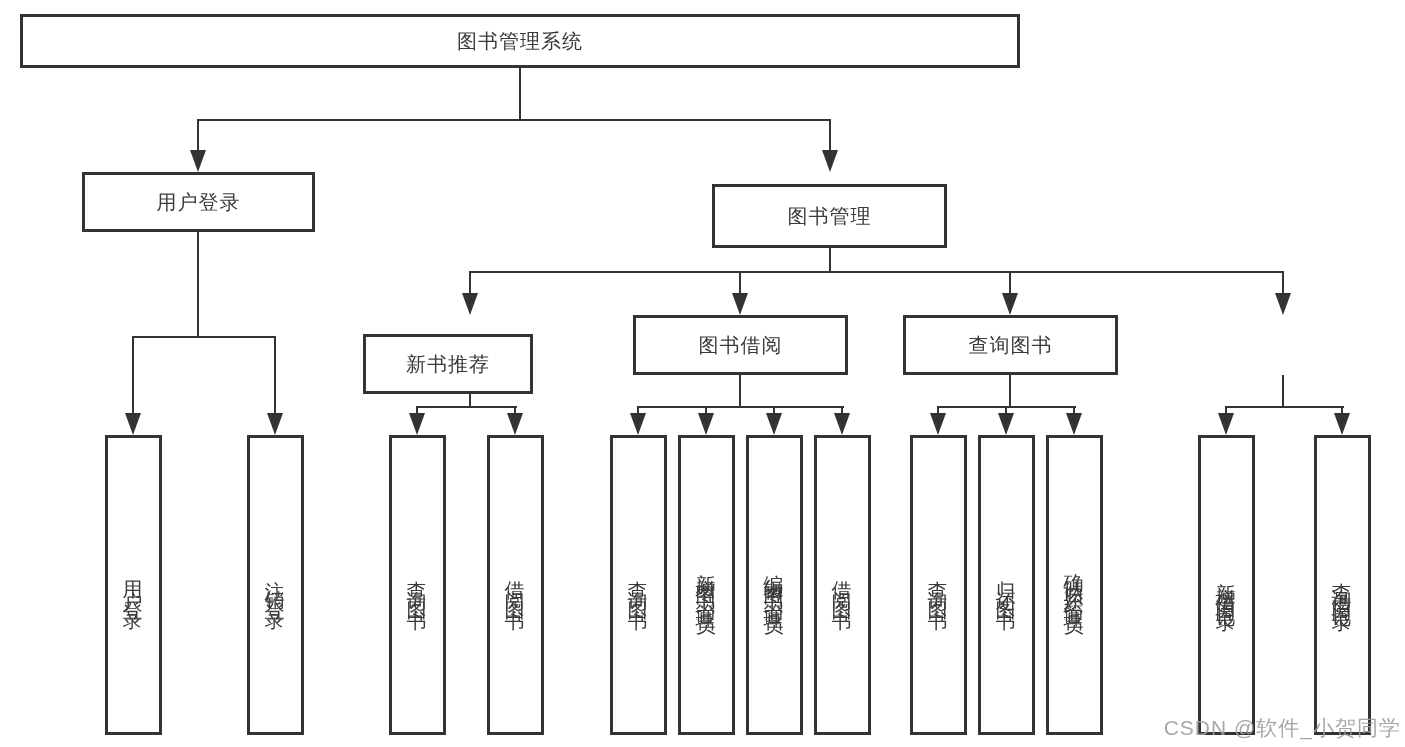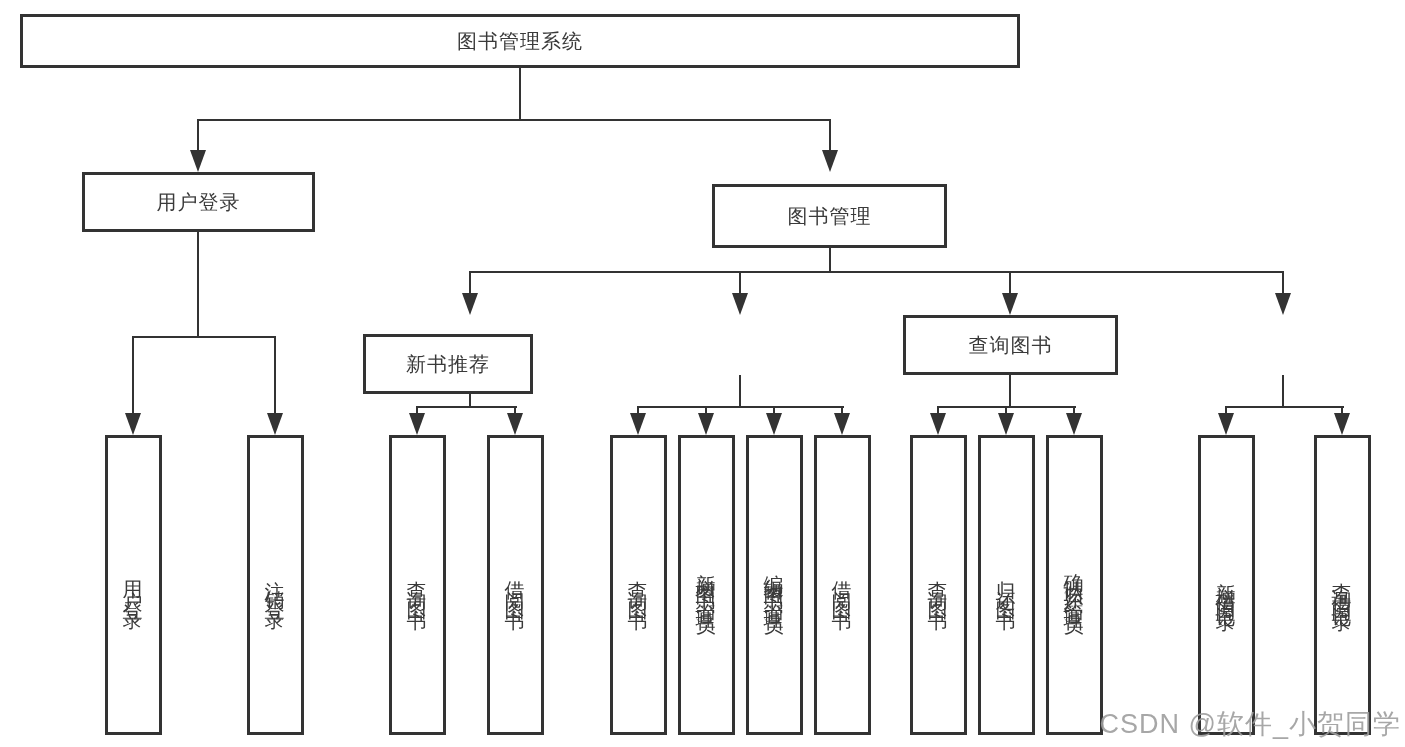--- a/index.html
+++ b/index.html
@@ -42,21 +42,21 @@
   .vbox.long>span{letter-spacing:6px;}
   .line{position:absolute;background:var(--line);z-index:1;}
   .arrow{
     position:absolute;width:0;height:0;z-index:1;
     border-left:8px solid transparent;
     border-right:8px solid transparent;
     border-top:22px solid var(--line);
   }
   .watermark{
     position:absolute;right:4px;bottom:5px;
-    font-size:27px;color:var(--watermark);
+    font-size:21px;color:var(--watermark);
     letter-spacing:1px;z-index:5;opacity:.9;
   }
 </style>
 </head>
 <body>
 
 <div id="canvas">
 
   <div class="box" style="left:20px;top:14px;width:1000px;height:54px">图书管理系统</div>
 
@@ -82,20 +82,21 @@
   <div class="line" style="left:469px;top:271px;width:2px;height:24px"></div>
   <div class="line" style="left:739px;top:271px;width:2px;height:24px"></div>
   <div class="line" style="left:1009px;top:271px;width:2px;height:24px"></div>
   <div class="line" style="left:1282px;top:271px;width:2px;height:24px"></div>
   <div class="arrow" style="left:462px;top:293px"></div>
   <div class="arrow" style="left:732px;top:293px"></div>
   <div class="arrow" style="left:1002px;top:293px"></div>
   <div class="arrow" style="left:1275px;top:293px"></div>
 
   <div class="box" style="left:363px;top:334px;width:170px;height:60px">新书推荐</div>
+  <div class="box" style="left:633px;top:315px;width:215px;height:60px">图书借阅</div>
   <div class="box" style="left:903px;top:315px;width:215px;height:60px">查询图书</div>
 
   <div class="line" style="left:469px;top:375px;width:2px;height:32px"></div>
   <div class="line" style="left:739px;top:375px;width:2px;height:32px"></div>
   <div class="line" style="left:1009px;top:375px;width:2px;height:32px"></div>
   <div class="line" style="left:1282px;top:375px;width:2px;height:32px"></div>
 
   <div class="line" style="left:416px;top:406px;width:101px;height:2px"></div>
   <div class="line" style="left:637px;top:406px;width:207px;height:2px"></div>
   <div class="line" style="left:937px;top:406px;width:139px;height:2px"></div>

